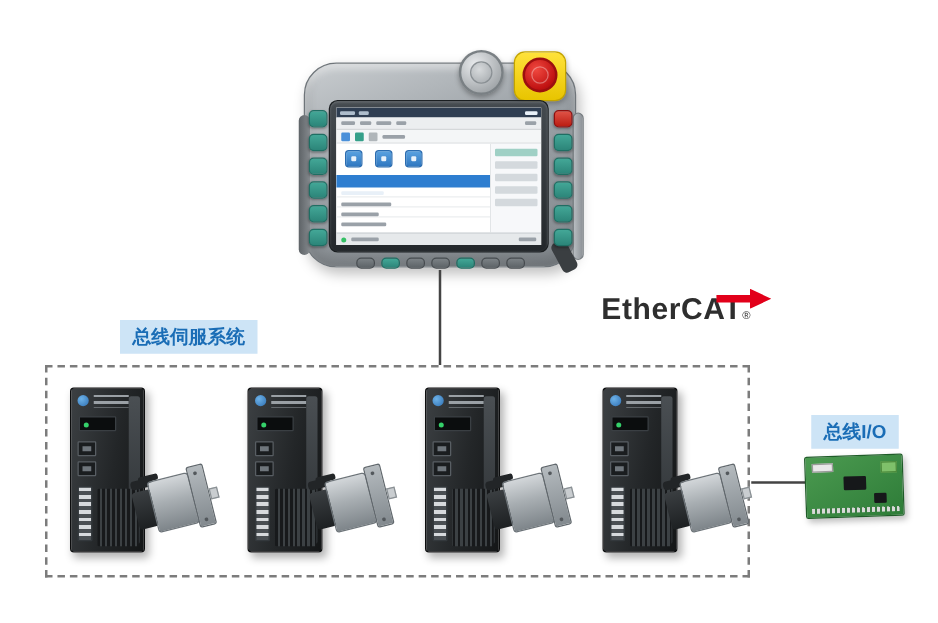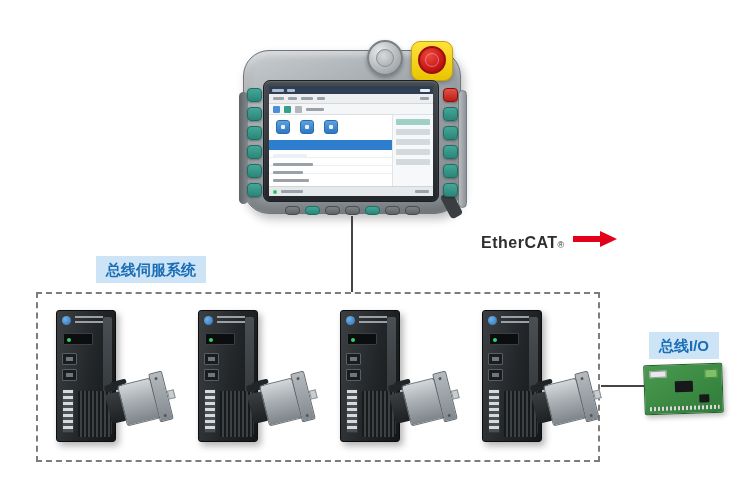--- a/index.html
+++ b/index.html
@@ -13,21 +13,21 @@
   #controller-label{left:467px;top:56px}
   #servo-label{left:96px;top:256px}
   #io-label{left:649px;top:332px}
 
   
   .v-line{position:absolute;left:351px;top:216px;width:2px;height:76px;background:#444}
   .h-line{position:absolute;left:601px;top:385px;width:43px;height:2px;background:#444}
 
   
   .ethercat{position:absolute;left:481px;top:234px;width:130px;height:30px}
-  .et-text{font-size:16px;font-weight:bold;color:#2e2e2e;letter-spacing:0.5px}
+  .et-text{font-size:24px;font-weight:bold;color:#2e2e2e;letter-spacing:0.5px}
   .et-reg{font-size:9px;color:#2e2e2e;vertical-align:baseline}
   .et-arrow{position:absolute;left:92px;top:-3px}
 
   
   .pendant{position:absolute;left:239px;top:40px;width:228px;height:178px}
   .p-body{position:absolute;left:4px;top:10px;right:6px;bottom:4px;
     background:linear-gradient(160deg,#c9cdd0,#9aa0a5 45%,#83898e);
     border-radius:26px;border:1px solid #6f757a;
     box-shadow:inset 0 -8px 12px rgba(0,0,0,.18),inset 0 4px 6px rgba(255,255,255,.45),3px 5px 10px rgba(0,0,0,.25)}
   .grip-left{position:absolute;left:0;top:52px;width:9px;height:112px;background:linear-gradient(90deg,#5e6367,#84898d);border-radius:5px}

